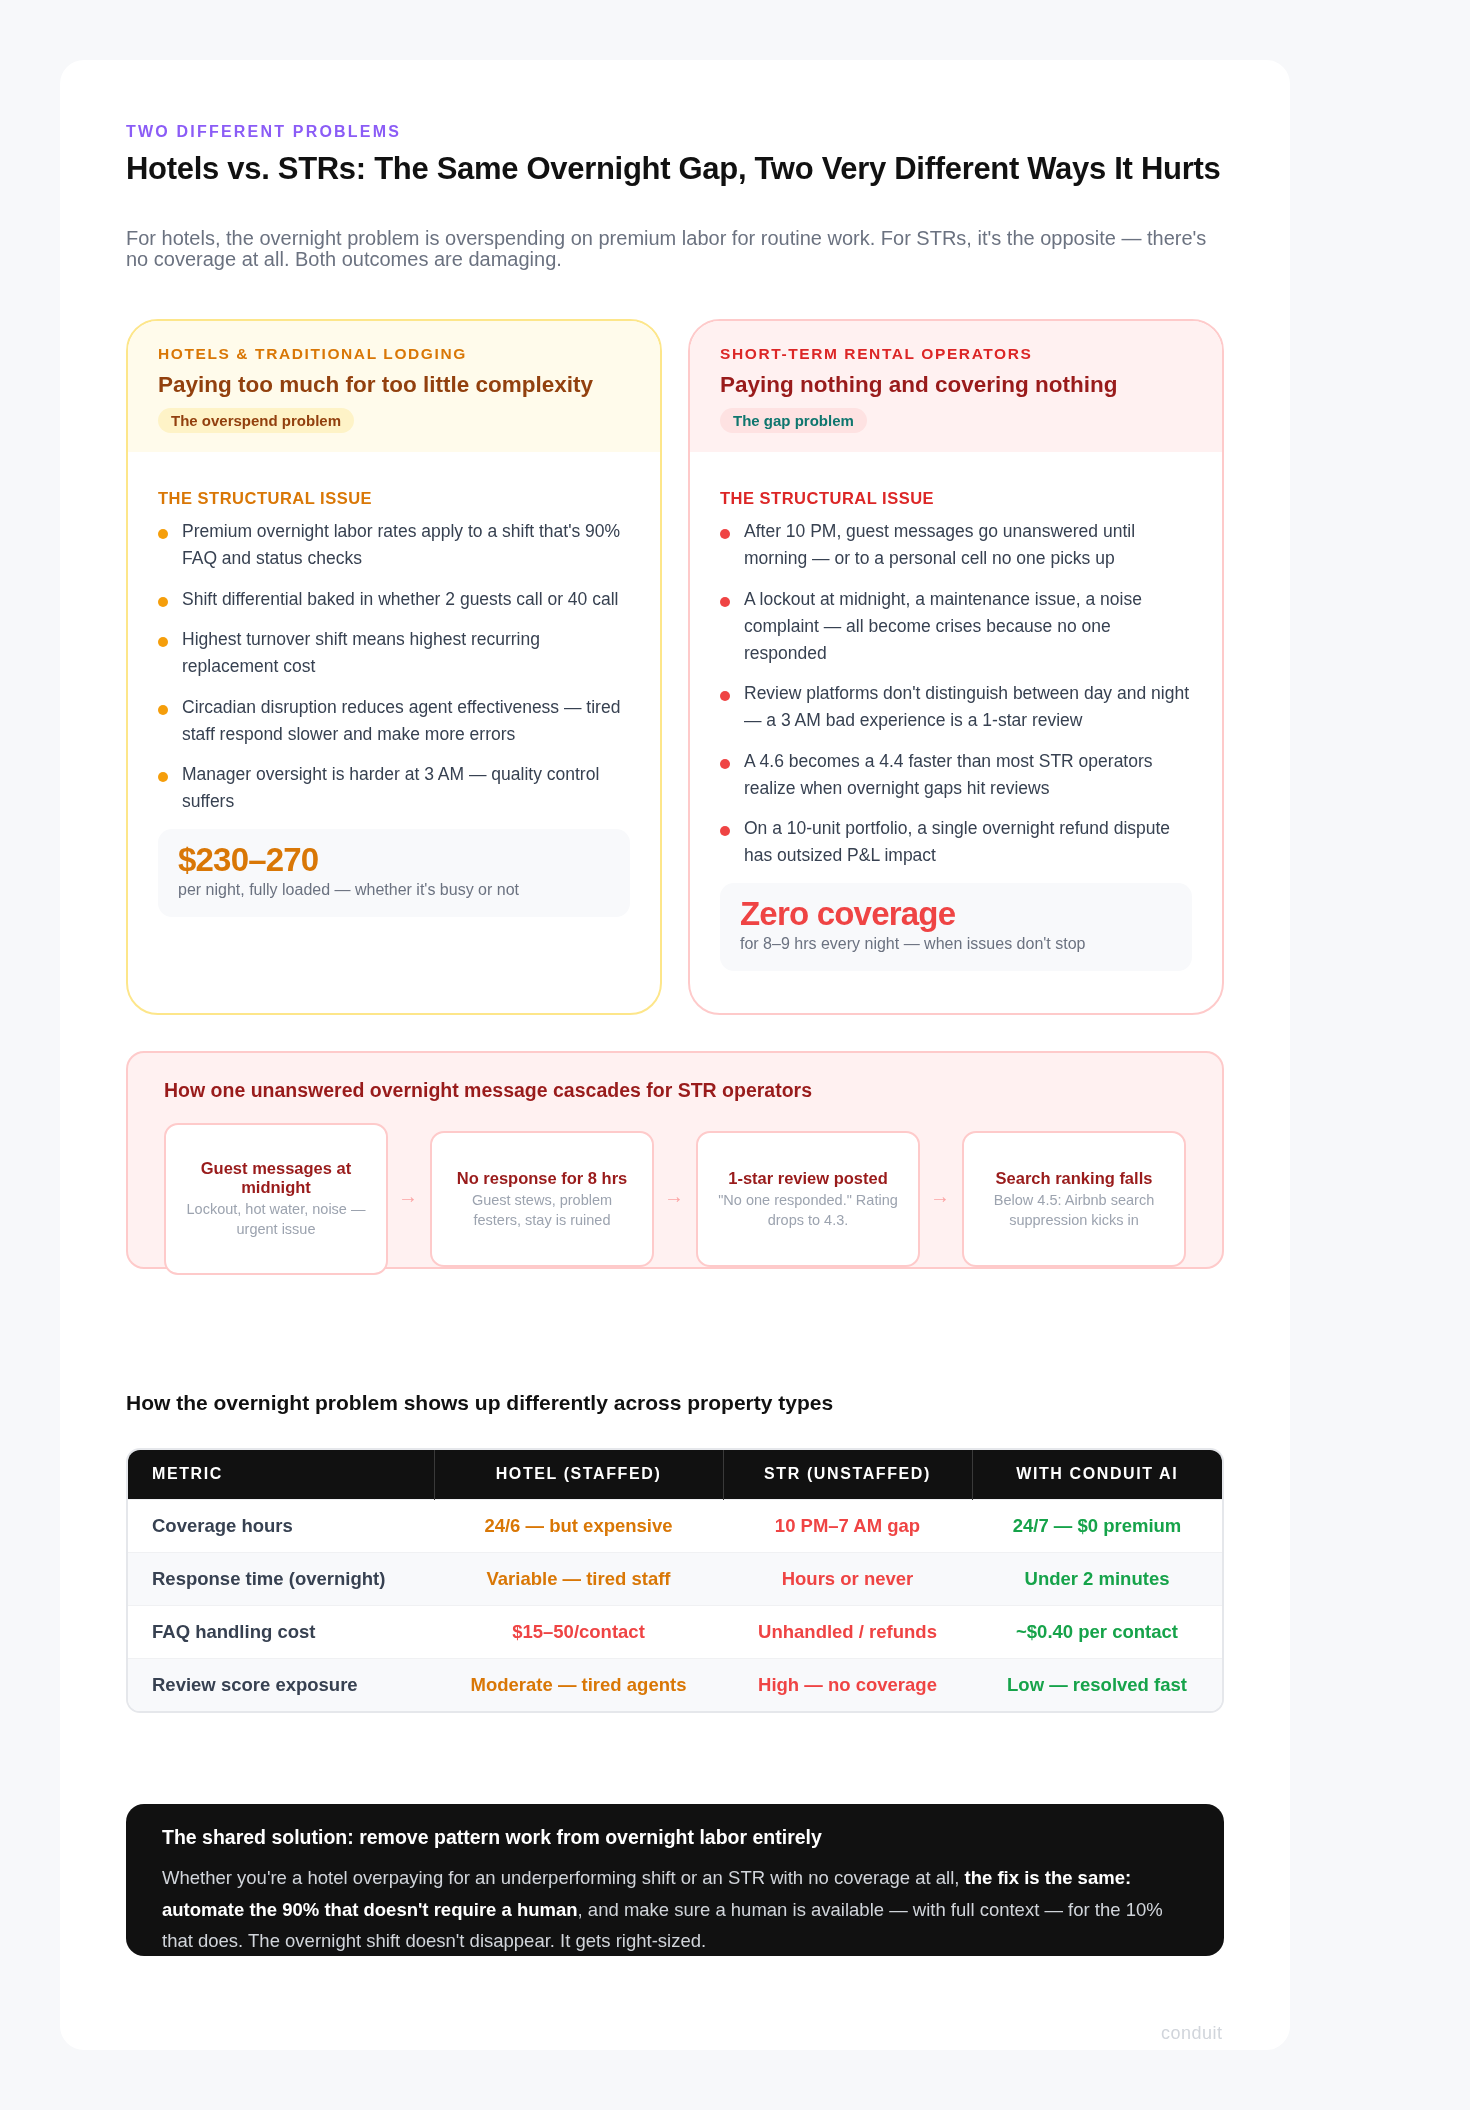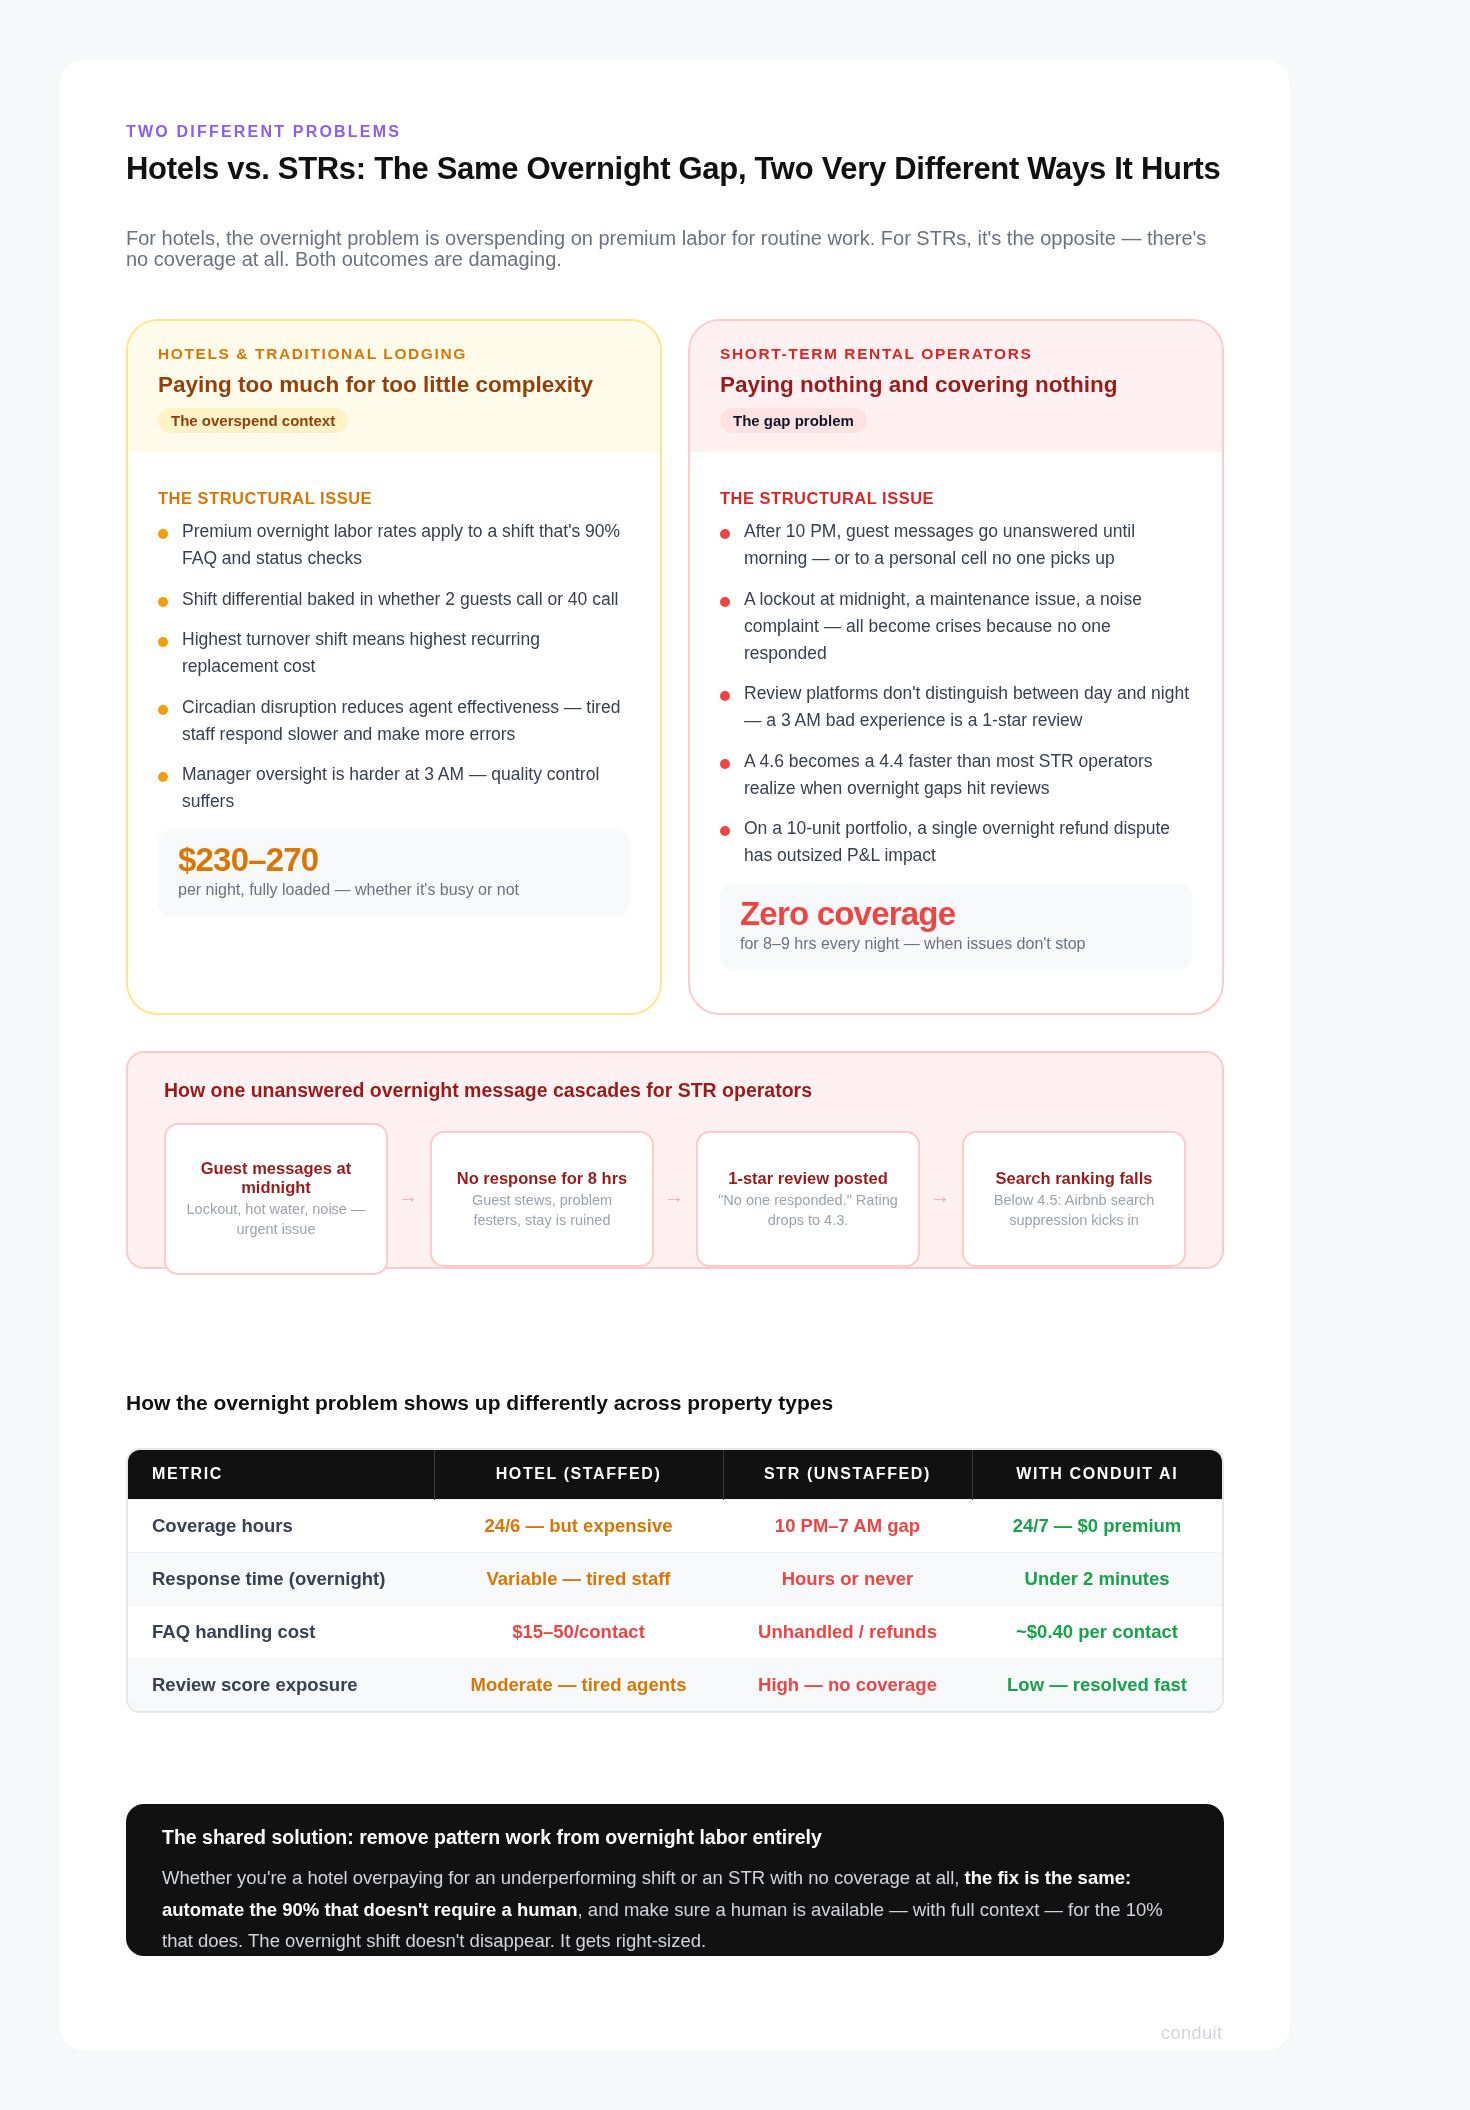--- a/index.html
+++ b/index.html
@@ -62,21 +62,21 @@
     font-size: 22.5px; font-weight: 700;
   }
   .hotel .card-title { color: #92400e; }
   .str .card-title { color: #991b1b; }
   .pill {
     display: inline-block; margin-top: 10px;
     padding: 4px 13px; border-radius: 14px;
     font-size: 15px; font-weight: 700;
   }
   .hotel .pill { background: #fef3c7; color: #92400e; }
-  .str .pill { background: #fee2e2; color: #0f172a; }
+  .str .pill { background: #fee2e2; color: #0f766e; }
   .card-body { padding: 37px 30px 0 30px; }
   .section-label {
     font-size: 16.5px; font-weight: 700; letter-spacing: 0.5px;
   }
   .hotel .section-label { color: #d97706; }
   .str .section-label { color: #dc2626; }
   .bullets { list-style: none; margin-top: 10px; }
   .bullets li {
     position: relative; padding-left: 24px;
     font-size: 17.5px; line-height: 27px; color: #374151;
@@ -176,21 +176,21 @@
   <div class="content">
 
     <div class="eyebrow">TWO DIFFERENT PROBLEMS</div>
     <h1 class="title">Hotels vs. STRs: The Same Overnight Gap, Two Very Different Ways It Hurts</h1>
     <p class="subtitle">For hotels, the overnight problem is overspending on premium labor for routine work. For STRs, it's the opposite — there's no coverage at all. Both outcomes are damaging.</p>
 
     <div class="card hotel">
       <div class="card-head">
         <div class="card-kicker">HOTELS &amp; TRADITIONAL LODGING</div>
         <div class="card-title">Paying too much for too little complexity</div>
-        <span class="pill">The overspend context</span>
+        <span class="pill">The overspend problem</span>
       </div>
       <div class="card-body">
         <div class="section-label">THE STRUCTURAL ISSUE</div>
         <ul class="bullets">
           <li><span class="dot"></span><span>Premium overnight labor rates apply to a shift that's 90% FAQ and status checks</span></li>
           <li><span class="dot"></span><span>Shift differential baked in whether 2 guests call or 40 call</span></li>
           <li><span class="dot"></span><span>Highest turnover shift means highest recurring replacement cost</span></li>
           <li><span class="dot"></span><span>Circadian disruption reduces agent effectiveness — tired staff respond slower and make more errors</span></li>
           <li><span class="dot"></span><span>Manager oversight is harder at 3 AM — quality control suffers</span></li>
         </ul>

